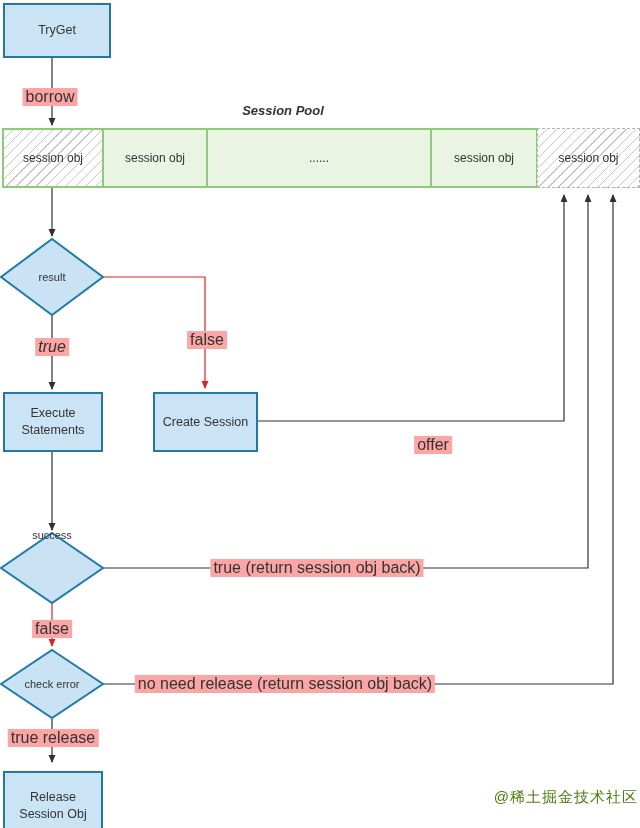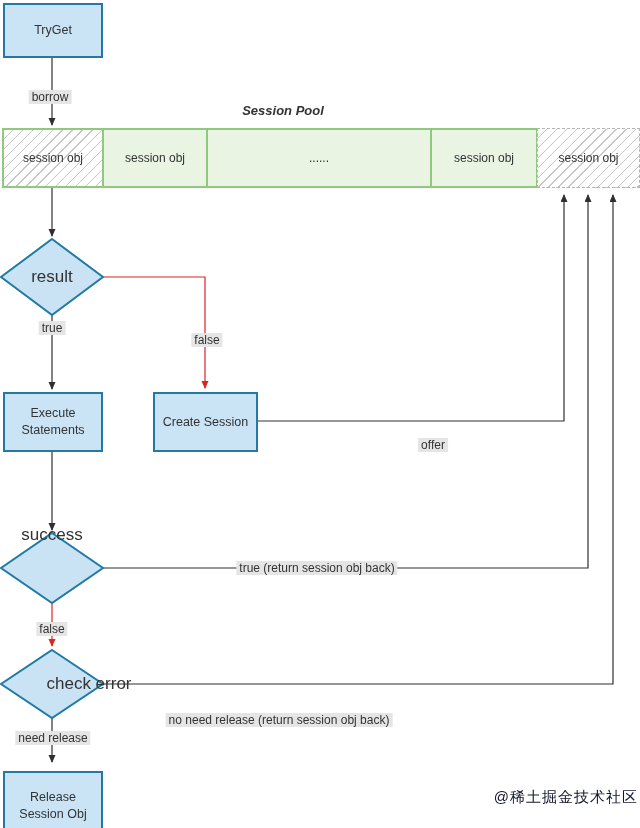--- a/index.html
+++ b/index.html
@@ -8,45 +8,45 @@
     font-family:"Liberation Sans","DejaVu Sans",sans-serif;color:#333333;overflow:hidden;
   }
   #wires{position:absolute;left:0;top:0;width:640px;height:828px;z-index:1;}
   .node{
     position:absolute;z-index:2;display:flex;align-items:center;justify-content:center;
     text-align:center;background:#cae4f5;border:2px solid #2579a0;
     font-size:12.5px;line-height:1.35;box-sizing:border-box;padding:2px;
   }
   .diamond-label{
     position:absolute;z-index:3;transform:translate(-50%,-50%);
-    font-size:17px;white-space:nowrap;
+    font-size:11px;white-space:nowrap;
   }
   .pool-cell{
     position:absolute;z-index:2;top:128px;height:60px;box-sizing:border-box;
     display:flex;align-items:center;justify-content:center;
     font-size:12px;background:#e9f4e3;border:2px solid #8fc97e;text-align:center;
   }
   .pool-cell.hatched{
     background:#ffffff;
     background-image:repeating-linear-gradient(135deg,transparent 0,transparent 6px,#c7c7c7 6px,#c7c7c7 7px);
   }
   .pool-cell.external{
     border:1px dashed #b4b4b4;
   }
   .pool-title{
     position:absolute;z-index:2;top:103px;left:183px;width:200px;text-align:center;
     font-size:13px;font-weight:bold;font-style:italic;
   }
   .edge-label{
     position:absolute;z-index:3;transform:translate(-50%,-50%);
-    font-size:12px;background:#e5e5e5;padding:0 3px;white-space:nowrap;
+    font-size:16px;background:#fca5a5;padding:0 3px;white-space:nowrap;
   }
   .watermark{
     position:absolute;z-index:3;top:788px;right:2px;
-    font-size:15px;color:#0f172a;letter-spacing:1px;
+    font-size:15px;color:#4d7c0f;letter-spacing:1px;
   }
 </style>
 </head>
 <body>
 
 <div id="canvas">
 
   <svg id="wires" width="640" height="828" viewBox="0 0 640 828">
     <defs>
       <marker id="ab" markerWidth="10" markerHeight="10" refX="7" refY="3.5" orient="auto" markerUnits="userSpaceOnUse">
@@ -66,40 +66,40 @@
     <path d="M52,718 V762" fill="none" stroke="#303030" stroke-width="1.2" marker-end="url(#ab)"></path>
     <path d="M258,421 H564 V195" fill="none" stroke="#303030" stroke-width="1.2" marker-end="url(#ab)"></path>
     <path d="M103,568 H588 V195" fill="none" stroke="#303030" stroke-width="1.2" marker-end="url(#ab)"></path>
     <path d="M103,684 H613 V195" fill="none" stroke="#303030" stroke-width="1.2" marker-end="url(#ab)"></path>
 
     <polygon points="52,239 103,277 52,315 1,277" fill="#c9e2f4" stroke="#1f7ba5" stroke-width="2"></polygon>
     <polygon points="52,533 103,568 52,603 1,568" fill="#c9e2f4" stroke="#1f7ba5" stroke-width="2"></polygon>
     <polygon points="52,650 103,684 52,718 1,684" fill="#c9e2f4" stroke="#1f7ba5" stroke-width="2"></polygon>
   </svg>
 
-  <div class="node" style="left:3px;top:3px;width:100px;height:55px;">TryGet</div>
+  <div class="node" style="left:3px;top:3px;width:108px;height:55px;">TryGet</div>
   <div class="node" style="left:3px;top:392px;width:100px;height:60px;">Execute Statements</div>
   <div class="node" style="left:153px;top:392px;width:105px;height:60px;">Create Session</div>
   <div class="node" style="left:3px;top:743px;width:100px;height:70px;margin-top:28px;">Release Session Obj</div>
 
   <div class="diamond-label" style="left:52px;top:277px;">result</div>
   <div class="diamond-label" style="left:52px;top:535px;">success</div>
-  <div class="diamond-label" style="left:52px;top:684px;margin-left:37px;">check error</div>
+  <div class="diamond-label" style="left:52px;top:684px;">check error</div>
 
   <div class="pool-title">Session Pool</div>
   <div class="pool-cell hatched" style="left:2px;width:102px;">session obj</div>
   <div class="pool-cell" style="left:102px;width:106px;">session obj</div>
   <div class="pool-cell" style="left:206px;width:226px;">......</div>
   <div class="pool-cell" style="left:430px;width:108px;">session obj</div>
   <div class="pool-cell hatched external" style="left:537px;width:103px;">session obj</div>
 
   <div class="edge-label" style="left:50px;top:97px;">borrow</div>
-  <div class="edge-label" style="left:52px;top:328px;">true</div>
+  <div class="edge-label" style="left:52px;top:347px;font-style:italic;">true</div>
   <div class="edge-label" style="left:207px;top:340px;">false</div>
   <div class="edge-label" style="left:433px;top:421px;margin-top:24px;">offer</div>
   <div class="edge-label" style="left:317px;top:568px;">true (return session obj back)</div>
   <div class="edge-label" style="left:52px;top:629px;">false</div>
-  <div class="edge-label" style="left:279px;top:684px;margin-top:36px;">no need release (return session obj back)</div>
-  <div class="edge-label" style="left:53px;top:738px;">need release</div>
+  <div class="edge-label" style="left:285px;top:684px;">no need release (return session obj back)</div>
+  <div class="edge-label" style="left:53px;top:738px;">true release</div>
 
   <div class="watermark">@稀土掘金技术社区</div>
 
 </div>
 
 </body></html>

